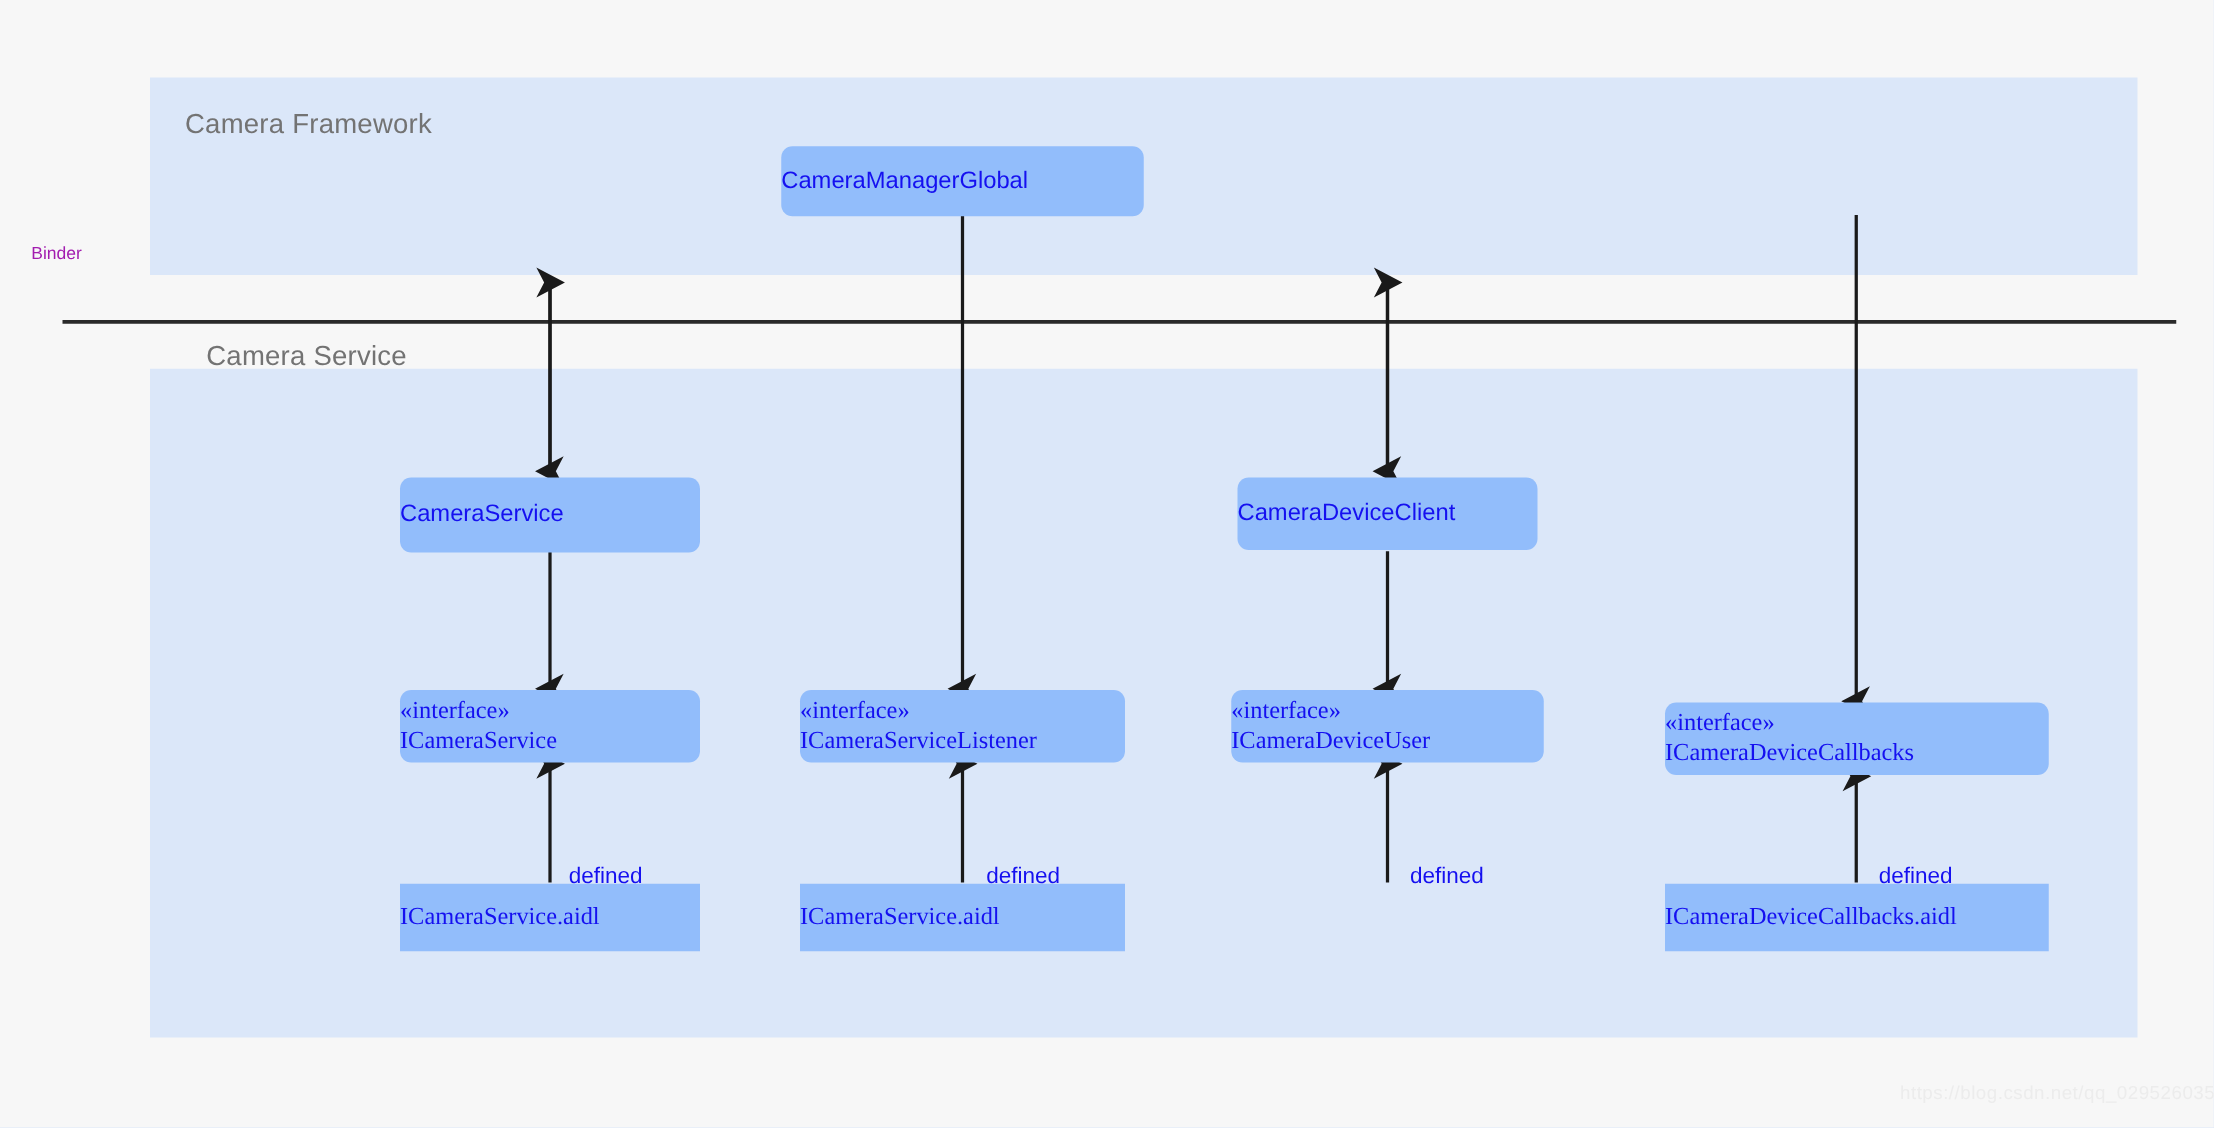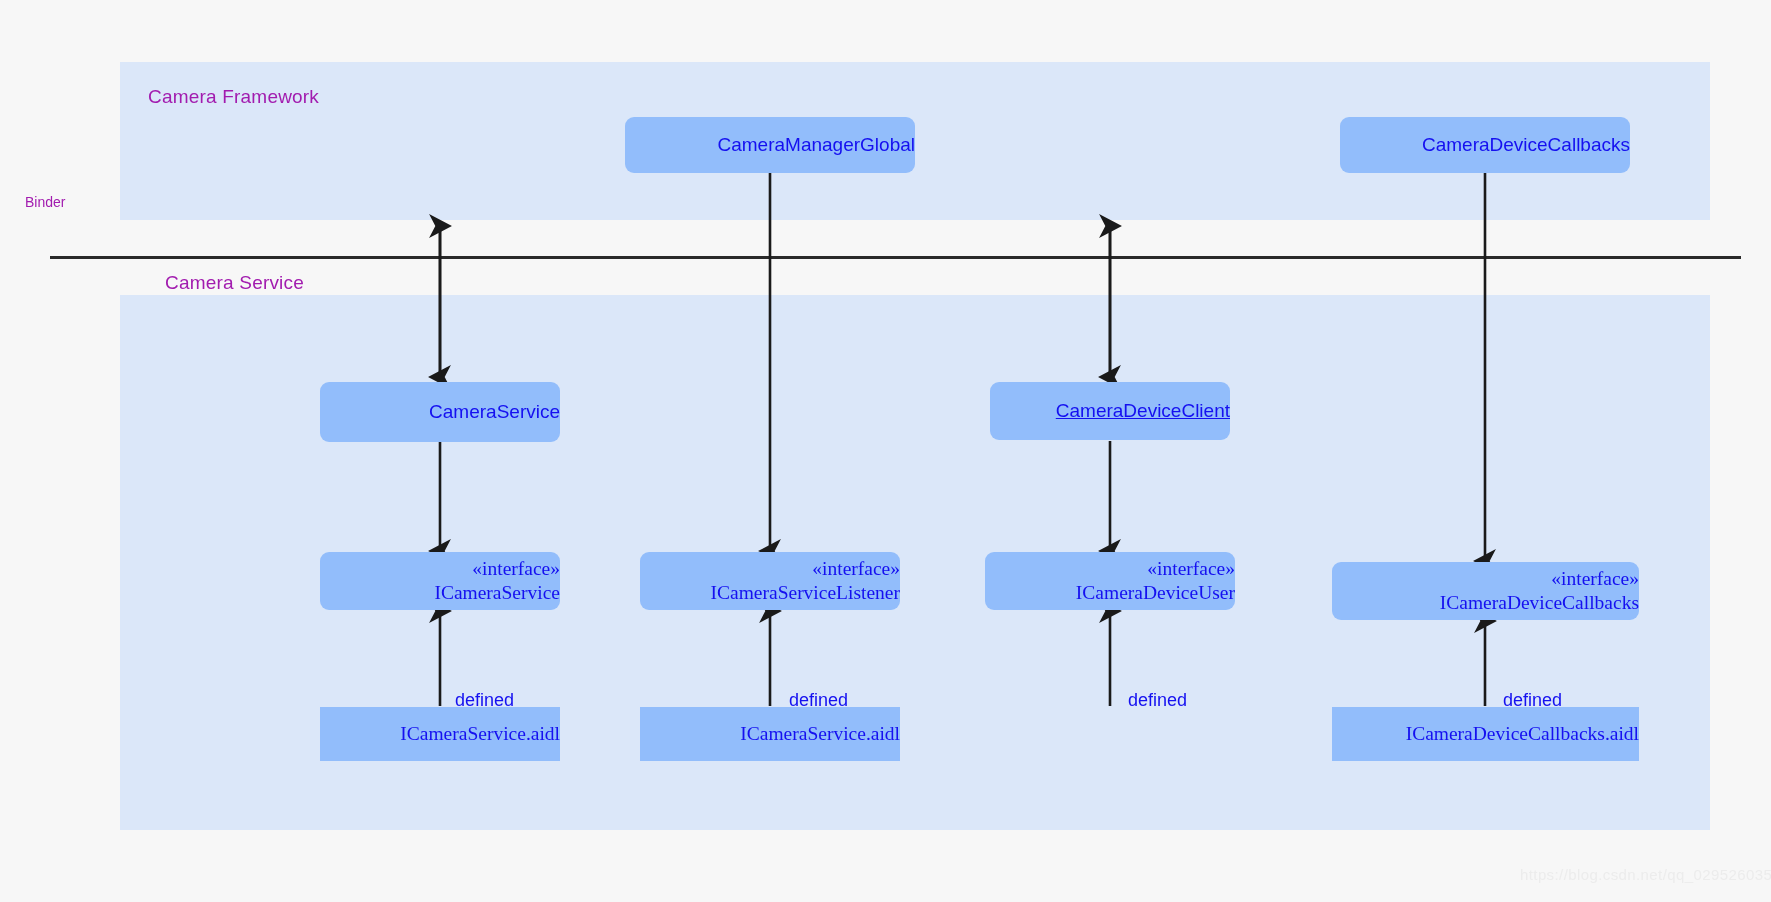--- a/index.html
+++ b/index.html
@@ -13,22 +13,22 @@
 
   .panel{
     position:absolute;
     background:#dbe7f9;
   }
   #panel-framework{left:120px;top:62px;width:1590px;height:158px;}
   #panel-service{left:120px;top:295px;width:1590px;height:535px;}
 
   .panel-title{
     position:absolute;
-    color:#a21caf;
-    font-size:19px;
+    color:#737373;
+    font-size:22px;
     letter-spacing:.2px;
     white-space:nowrap;
   }
   #title-framework{left:148px;top:86px;}
   #title-service{left:165px;top:272px;}
 
   
   #binder-line{
     position:absolute;left:50px;top:256px;width:1691px;height:0;
     border-top:3px solid #2a2a2a;
@@ -38,21 +38,21 @@
     color:#a21caf;font-size:14px;white-space:nowrap;
   }
 
   
   .node{
     position:absolute;
     background:#92bdfb;
     color:#1510f0;
     display:flex;
     flex-direction:column;
-    align-items:flex-end;
+    align-items:flex-start;
     justify-content:center;
     text-align:center;
     line-height:1.22;
     box-sizing:border-box;
   }
   .node.round{border-radius:9px;}
   .node.sq{border-radius:0;}
   .node .ln{display:block;white-space:nowrap;}
 
   .node.klass{font-size:19px;}
@@ -128,29 +128,26 @@
     <g stroke="#1a1a1a" stroke-width="2.6" fill="none">
       <line x1="1485" y1="172" x2="1485" y2="561" marker-end="url(#ah)"></line>
       <line x1="1485" y1="706" x2="1485" y2="621" marker-end="url(#ah)"></line>
     </g>
   </svg>
 
   <div class="node round klass" style="left:625px;top:117px;width:290px;height:56px;">
     <span class="ln">CameraManagerGlobal</span>
   </div>
 
-  <div class="node round klass" style="left:1340px;top:117px;width:290px;height:56px;">
-    <span class="ln">CameraDeviceCallbacks</span>
-  </div>
 
   <div class="node round klass" style="left:320px;top:382px;width:240px;height:60px;">
     <span class="ln">CameraService</span>
   </div>
 
-  <div class="node round klass" style="left:990px;top:382px;width:240px;height:58px;text-decoration:underline;">
+  <div class="node round klass" style="left:990px;top:382px;width:240px;height:58px;">
     <span class="ln">CameraDeviceClient</span>
   </div>
 
   <div class="node round iface" style="left:320px;top:552px;width:240px;height:58px;">
     <span class="ln">«interface»</span>
     <span class="ln">ICameraService</span>
   </div>
 
   <div class="node round iface" style="left:640px;top:552px;width:260px;height:58px;">
     <span class="ln">«interface»</span>

